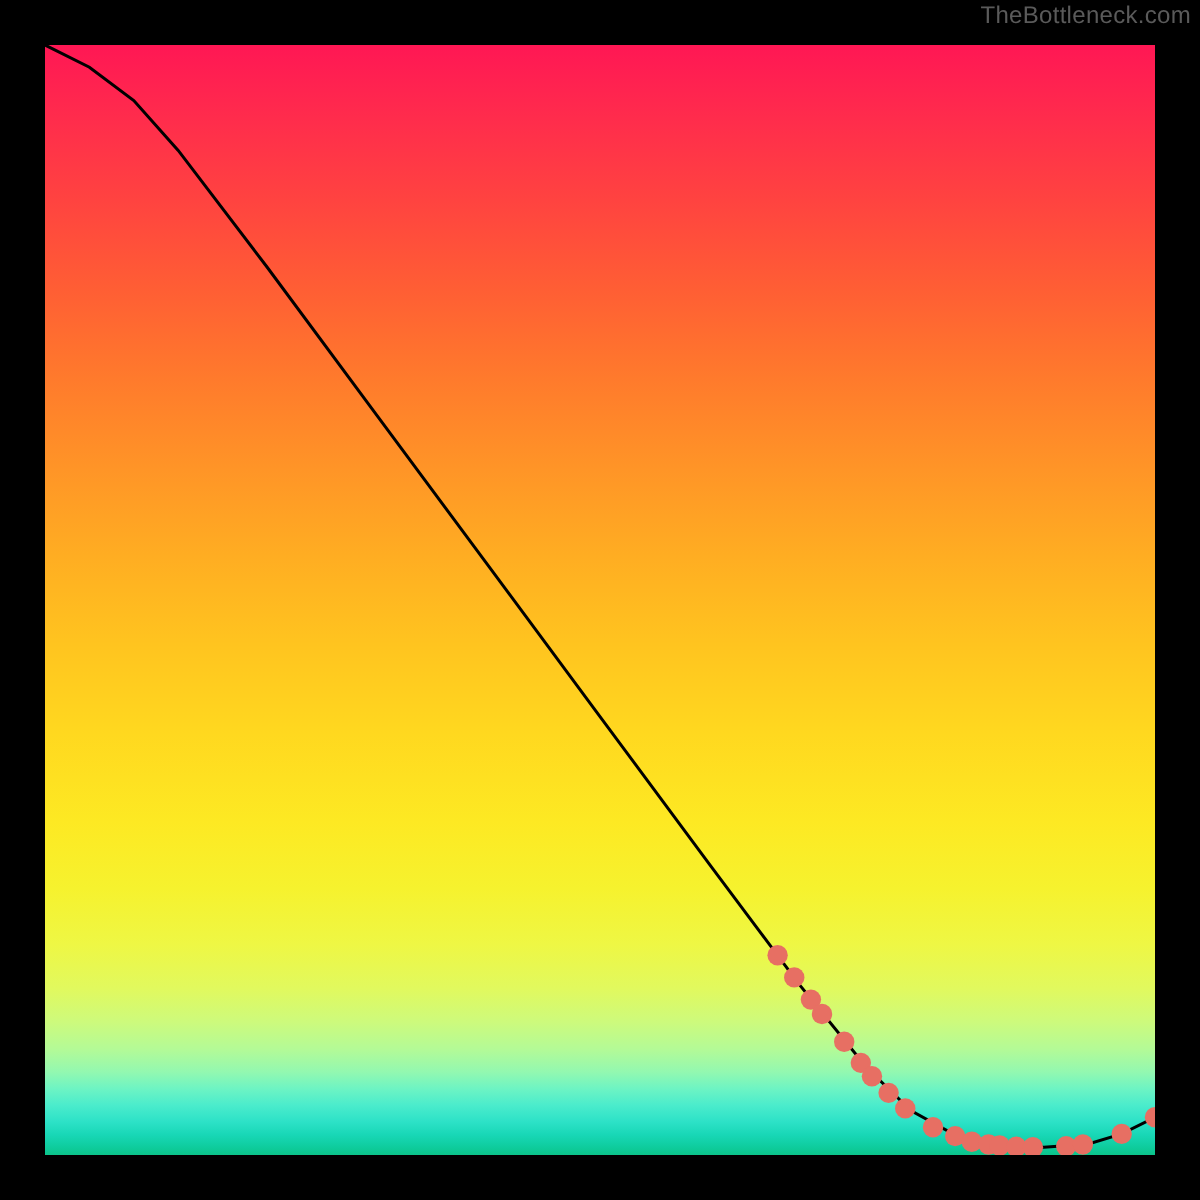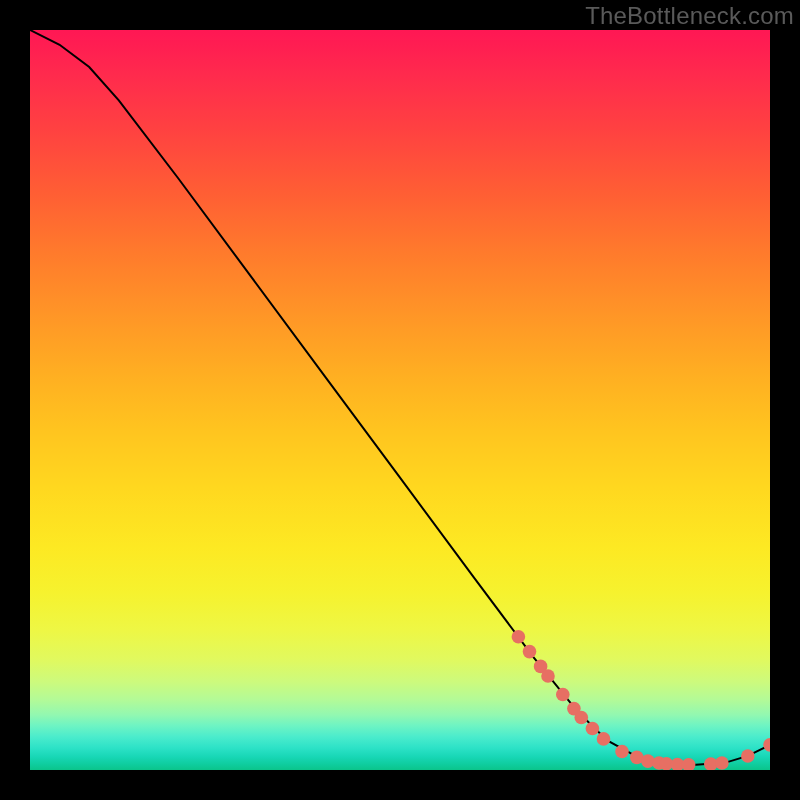--- a/index.html
+++ b/index.html
@@ -15,21 +15,21 @@
     position: relative;
     width: 800px;
     height: 800px;
     background: #000;
   }
   .watermark {
     position: absolute;
     top: 2px;
     right: 6px;
     color: #5a5a5a;
-    font-size: 24px;
+    font-size: 16px;
     font-weight: 400;
     letter-spacing: 0.2px;
     z-index: 5;
     user-select: none;
   }
   .plot {
     position: absolute;
     left: 30px;
     top: 30px;
     width: 740px;

